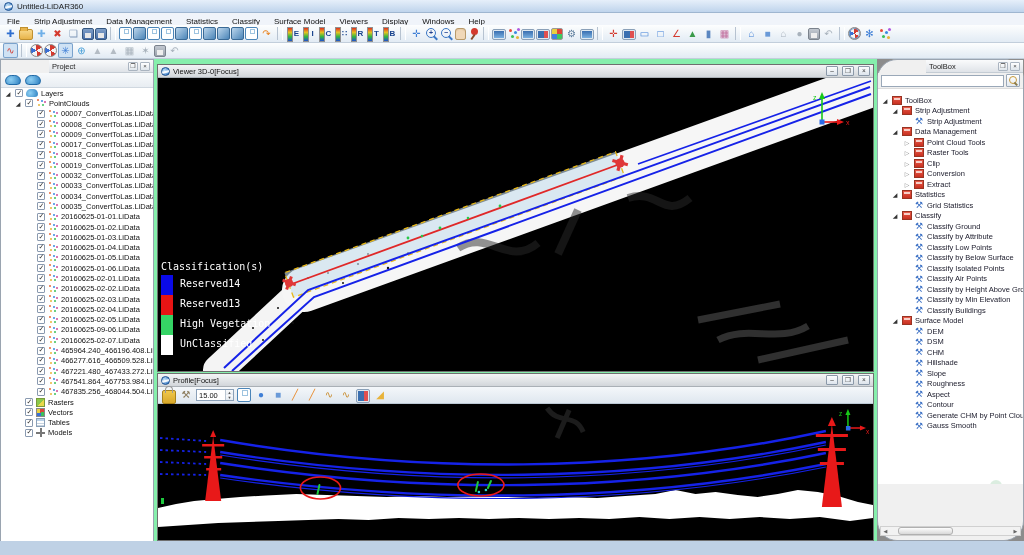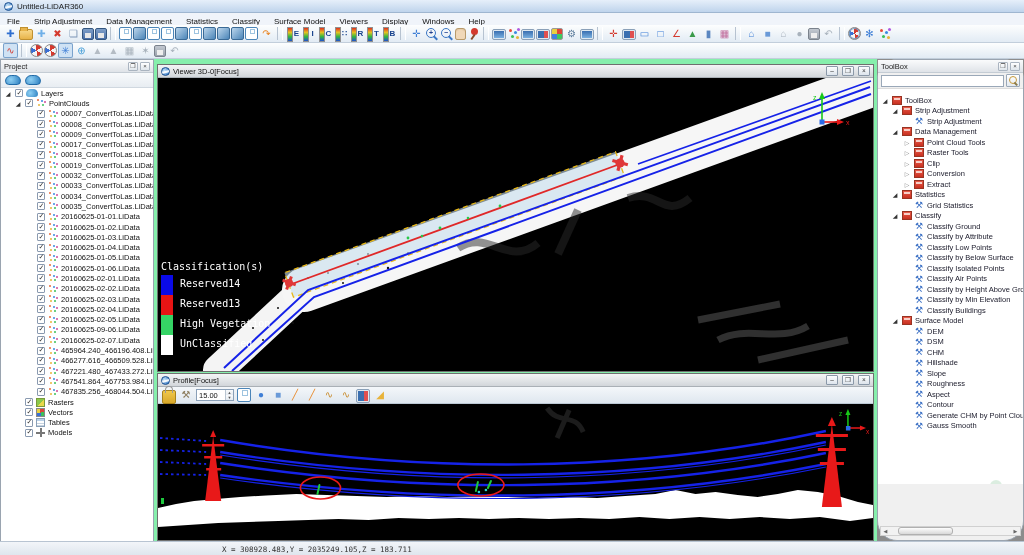--- a/index.html
+++ b/index.html
@@ -73,21 +73,21 @@
   .kind-lock::before { content:""; position:absolute; top:-5px; left:2px; width:6px; height:6px;
     border:1.5px solid #9a9a9a; border-bottom:none; border-radius:4px 4px 0 0; }
   .kind-cloud { width:16px; height:10px; border-radius:8px 8px 5px 5px;
     background:radial-gradient(circle at 35% 45%, #8ed0f4, #2d7fc0); border:1px solid #1f6aa8; }
 
   
   .main { position:absolute; left:0; top:59px; width:1024px; height:482px; background:#8c8c8c; }
 
   .panel { position:absolute; top:0; height:482px; background:#f0f0f0; border:1px solid #9aa4b0; }
   .panel-header { height:13px; background:linear-gradient(#fafbfc,#dfe3e8); border-bottom:1px solid #c4ccd4;
-    display:flex; align-items:center; font-size:7.5px; color:#222; padding:0 3px; }
+    display:flex; align-items:center; font-size:7.5px; color:#222; padding:0 3px;margin-left:48px; }
   .panel-header .ph-title { flex:1; }
   .ph-btn { width:10px; height:9px; border:1px solid #aab4c0; background:linear-gradient(#fff,#e0e6ec);
     font-size:6px; line-height:7px; text-align:center; color:#444; margin-left:2px; border-radius:1px; }
 
   .project-panel { left:0; width:154px; }
   .project-toolbar { height:15px; background:linear-gradient(#f8fafc,#e8edf2); border-bottom:1px solid #d0d8e0;
     display:flex; align-items:center; gap:4px; padding-left:4px; }
   .tree { background:#fff; overflow:hidden; font-size:7.5px; color:#111; }
   .project-tree { height:453px; }
   .tree-row { display:flex; align-items:center; gap:3px; height:10.3px; white-space:nowrap; }
@@ -1218,16 +1218,13 @@
       <div class="hscroll">
         <span class="hs-arrow">◀</span>
         <span class="hs-track">
             <span class="hs-thumb"></span>
           </span>
         <span class="hs-arrow">▶</span>
       </div>
     </div>
   </div>
 
-  <div class="statusbar">
-    <span class="coords">X = 308928.483,Y = 2035249.105,Z = 183.711</span>
-  </div>
 </div>
 
 </body></html>

